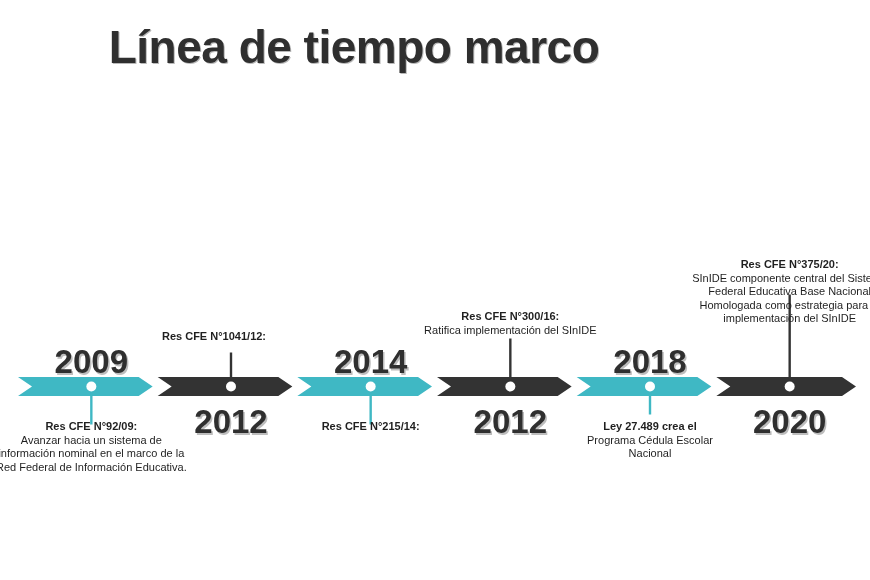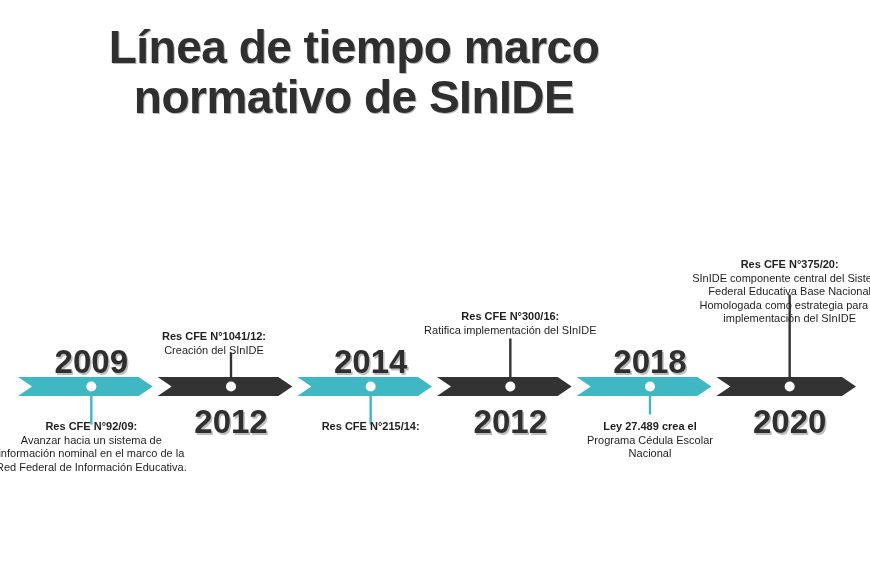--- a/index.html
+++ b/index.html
@@ -83,21 +83,20 @@
   .caption .cap-body {
     display: block;
     font-weight: normal;
   }
 </style>
 </head>
 <body>
 
 <div id="title-block">
   <div class="title-line">Línea de tiempo marco</div>
-  <div class="title-line">normativo de SInIDE</div>
 </div>
 
 <div id="timeline">
 
   <svg id="bar-svg" width="870" height="580" viewBox="0 0 870 580">
     <g id="segments-group">
         <polygon points="18,377 138.66666666666666,377 152.66666666666666,386.5 138.66666666666666,396 18,396 32,386.5" fill="#3fb8c4"></polygon>
         <polygon points="157.66666666666666,377 278.3333333333333,377 292.3333333333333,386.5 278.3333333333333,396 157.66666666666666,396 171.66666666666666,386.5" fill="#333333"></polygon>
         <polygon points="297.3333333333333,377 418,377 432,386.5 418,396 297.3333333333333,396 311.3333333333333,386.5" fill="#3fb8c4"></polygon>
         <polygon points="437,377 557.6666666666666,377 571.6666666666666,386.5 557.6666666666666,396 437,396 451,386.5" fill="#333333"></polygon>
@@ -125,19 +124,19 @@
   <div id="years-layer">
       <div class="year above" style="left: 91.3333px;">2009</div>
       <div class="year below" style="left: 231px;">2012</div>
       <div class="year above" style="left: 370.667px;">2014</div>
       <div class="year below" style="left: 510.333px;">2012</div>
       <div class="year above" style="left: 650px;">2018</div>
       <div class="year below" style="left: 789.667px;">2020</div>
     </div>
   <div id="captions-layer">
       <div class="caption" style="left: 91.3333px; width: 200px; top: 420px;"><span class="cap-head">Res CFE N°92/09:</span><span class="cap-body">Avanzar hacia un sistema de información nominal en el marco de la Red Federal de Información Educativa.</span></div>
-      <div class="caption" style="left: 214px; width: 180px; top: 330px;"><span class="cap-head">Res CFE N°1041/12:</span><span class="cap-body">Creación del SInIDE</span></div>
+      <div class="caption" style="left: 214px; width: 180px; top: 330px;"><span class="cap-head">Res CFE N°1041/12:</span></div>
       <div class="caption" style="left: 370.667px; width: 190px; top: 420px;"><span class="cap-head">Res CFE N°215/14:</span></div>
       <div class="caption" style="left: 510.333px; width: 200px; top: 310px;"><span class="cap-head">Res CFE N°300/16:</span><span class="cap-body">Ratifica implementación del SInIDE</span></div>
       <div class="caption" style="left: 650px; width: 170px; top: 420px;"><span class="cap-head">Ley 27.489 crea el</span><span class="cap-body">Programa Cédula Escolar Nacional</span></div>
       <div class="caption" style="left: 789.667px; width: 200px; top: 258px;"><span class="cap-head">Res CFE N°375/20:</span><span class="cap-body">SInIDE componente central del Sistema Federal Educativa Base Nacional Homologada como estrategia para la implementación del SInIDE</span></div>
     </div>
 </div>
 
 </body></html>

